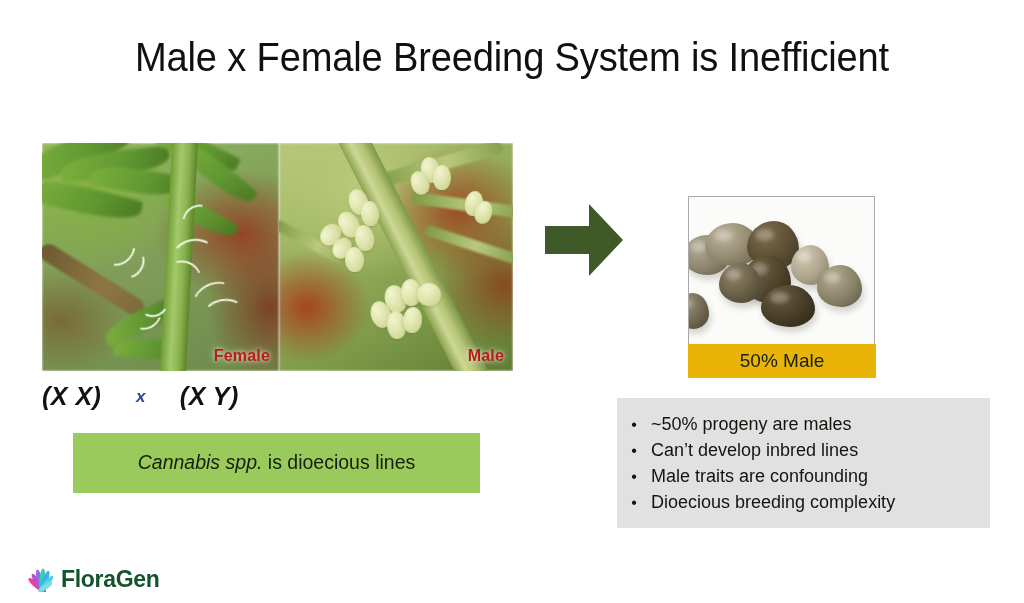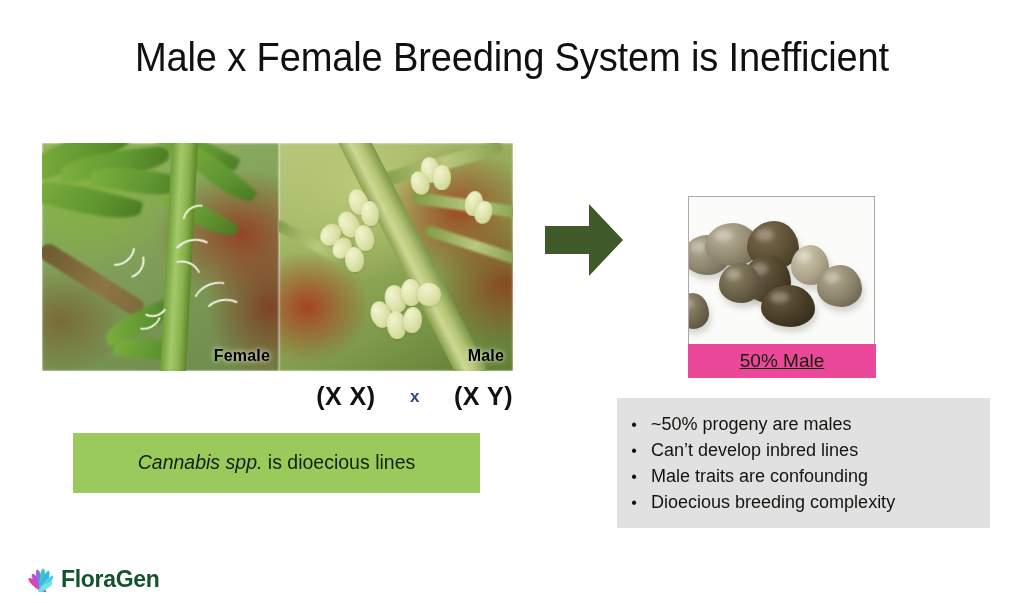--- a/index.html
+++ b/index.html
@@ -49,21 +49,21 @@
   }
   #photo-female { width: 237px; }
   #photo-male   { width: 234px; }
 
   .photo-caption {
     position: absolute;
     right: 9px;
     bottom: 6px;
     font-size: 16px;
     font-weight: bold;
-    color: #000000;
+    color: #b91c1c;
     letter-spacing: 0.2px;
     text-shadow: 0 0 4px rgba(230,235,210,.85), 0 0 8px rgba(230,235,210,.6);
     z-index: 5;
   }
 
   
   .fem-bg {
     position: absolute; inset: 0;
     background:
       radial-gradient(ellipse 120px 90px at 84% 40%, rgba(150,60,35,.92) 0%, rgba(150,60,35,0) 72%),
@@ -140,22 +140,23 @@
     filter: blur(.5px);
     box-shadow: 0 1px 2px rgba(90,100,50,.35);
   }
 
   
   #genotype-row {
     position: absolute;
     left: 42px;
     top: 382px;
     width: 471px;
-    text-align: right;
+    text-align: left;
     white-space: nowrap;
+    font-style: italic;
   }
   .genotype {
     font-size: 25px;
     font-weight: bold;
     color: #111;
     letter-spacing: .5px;
   }
   #cross-symbol {
     font-size: 17px;
     color: #2b4a7d;
@@ -218,27 +219,26 @@
     background: rgba(255,255,255,.26);
     border-radius: 50%;
     filter: blur(2px);
   }
   #seed-banner {
     position: absolute;
     left: 688px;
     top: 344px;
     width: 188px;
     height: 34px;
-    background: #ec4899;
+    background: #eab308;
     display: flex;
     align-items: center;
     justify-content: center;
     font-size: 19px;
     color: #14200a;
-    text-decoration: underline;
   }
 
   
   #bullet-box {
     position: absolute;
     left: 617px;
     top: 398px;
     width: 373px;
     height: 130px;
     background: #e1e1e1;

